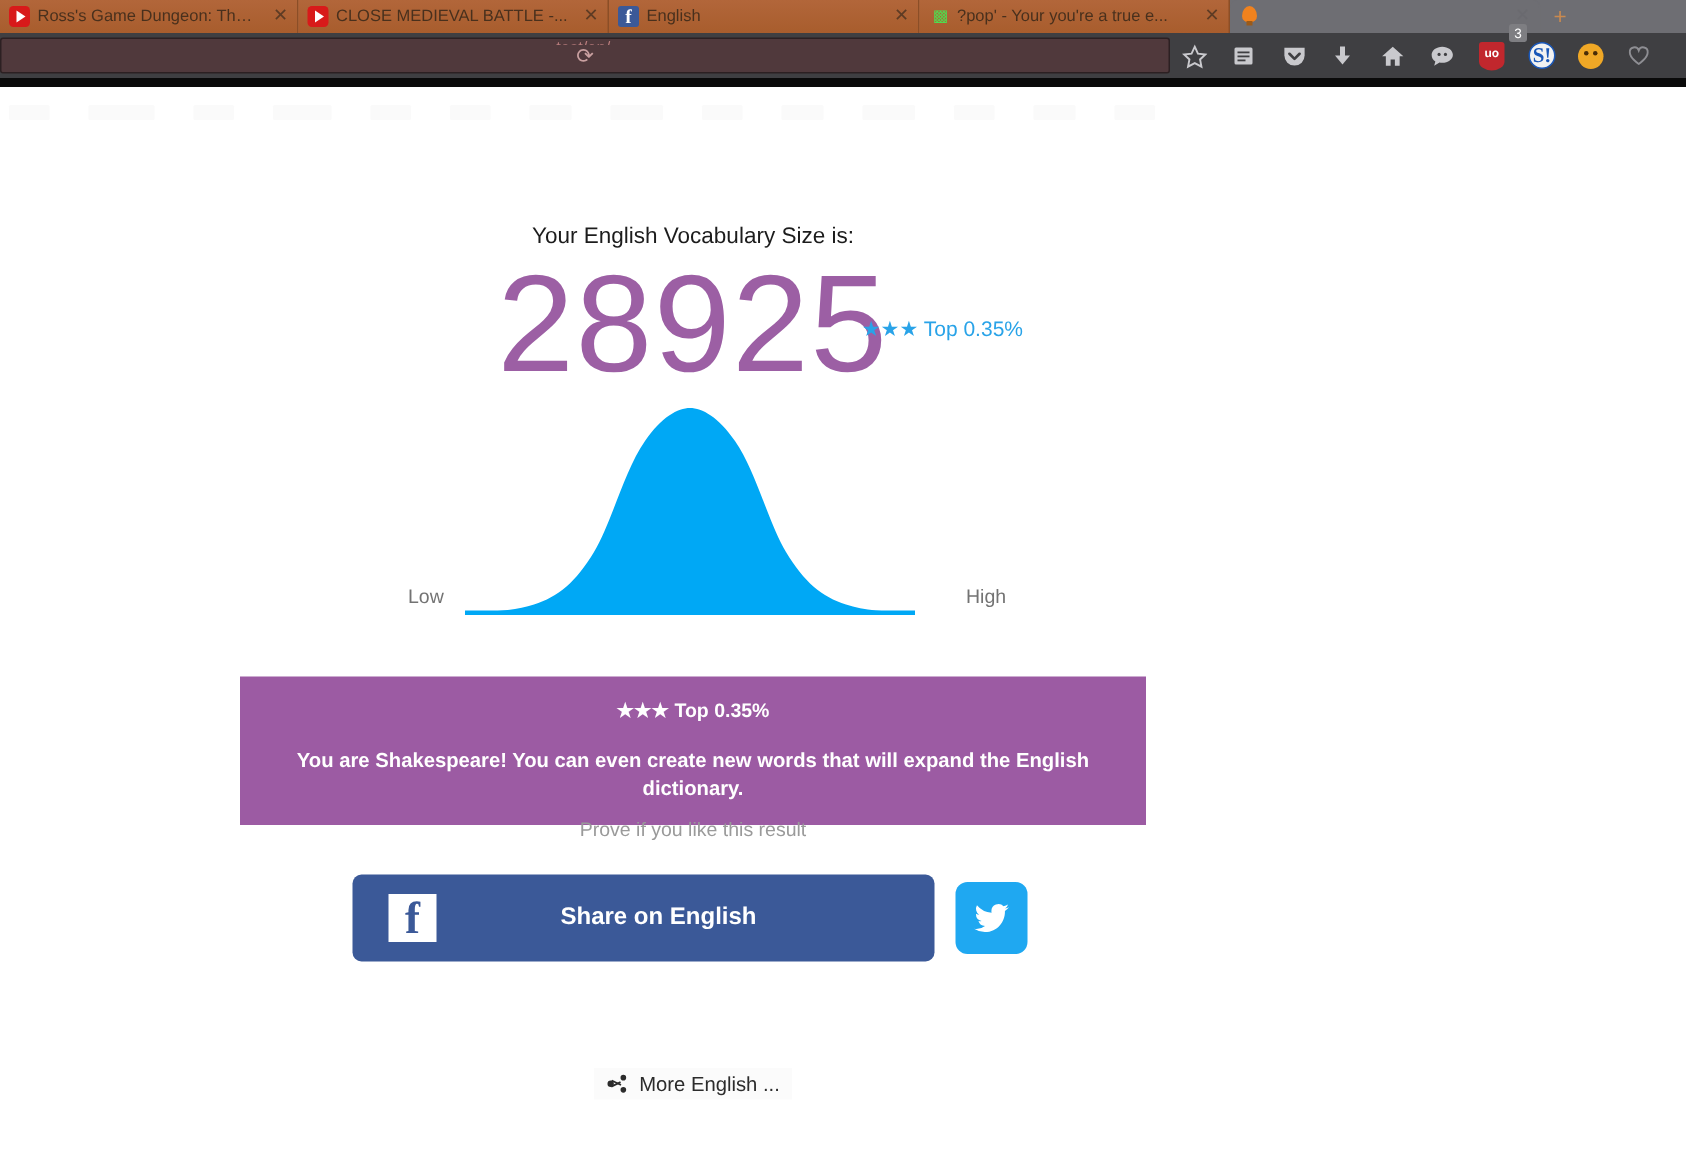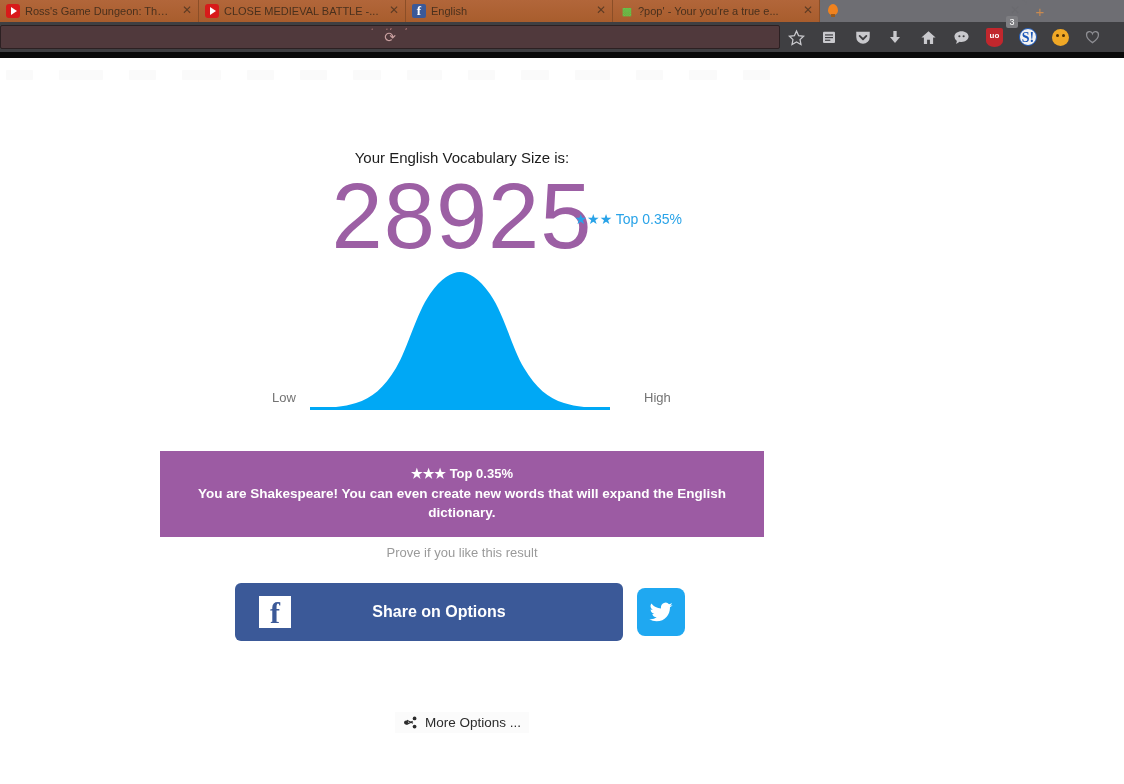--- a/index.html
+++ b/index.html
@@ -350,21 +350,21 @@
   }
   #verdict-rank {
     font-size: 13px;
     font-weight: bold;
     line-height: 19px;
   }
   #verdict-text {
     font-size: 13.5px;
     font-weight: bold;
     line-height: 19px;
-    margin-top: 1px;
+    margin-top: 14px;
   }
 
   
   #share-prompt {
     position: absolute;
     top: 487px;
     left: 0;
     width: 924px;
     text-align: center;
     font-size: 13px;
@@ -607,36 +607,36 @@
     </div>
     <div id="verdict-text">You are Shakespeare! You can even create new words that will expand the English dictionary.</div>
   </div>
 
   <div id="share-prompt">Prove if you like this result</div>
 
   <div id="share-row">
 
     <div id="fb-share-button">
       <span id="fb-glyph">f</span>
-      <span id="fb-share-label">Share on Options</span>
+      <span id="fb-share-label">Share on English</span>
     </div>
 
     <div id="tw-share-button">
       <svg width="28" height="28" viewBox="0 0 24 24" fill="#ffffff">
         <path d="M22 5.9a8 8 0 0 1-2.3.65 4.05 4.05 0 0 0 1.77-2.24 8.1 8.1 0 0 1-2.56.98 4.03 4.03 0 0 0-6.97 2.76c0 .32.03.63.1.92A11.45 11.45 0 0 1 3.7 4.75a4.03 4.03 0 0 0 1.25 5.39 4 4 0 0 1-1.83-.5v.05a4.04 4.04 0 0 0 3.23 3.96 4.1 4.1 0 0 1-1.82.07 4.04 4.04 0 0 0 3.77 2.8A8.1 8.1 0 0 1 2 18.18a11.42 11.42 0 0 0 6.19 1.82c7.43 0 11.49-6.16 11.49-11.5l-.01-.53A8.2 8.2 0 0 0 22 5.9z"></path>
       </svg>
     </div>
   </div>
 
   <div id="more-options">
     <span class="mo-inner">
       <svg width="15" height="15" viewBox="0 0 24 24" fill="#2c2c2c">
         <circle cx="18.5" cy="5.5" r="3"></circle>
         <circle cx="18.5" cy="18.5" r="3"></circle>
         <circle cx="5" cy="12" r="3.4"></circle>
         <rect x="6.5" y="7.6" width="11" height="1.9" transform="rotate(26 6.5 7.6)"></rect>
         <rect x="5.2" y="14.2" width="11" height="1.9" transform="rotate(-26 5.2 14.2)"></rect>
       </svg>
-      <span>More Options ...</span>
+      <span>More English ...</span>
     </span>
   </div>
 
 </div>
 
 </body></html>

